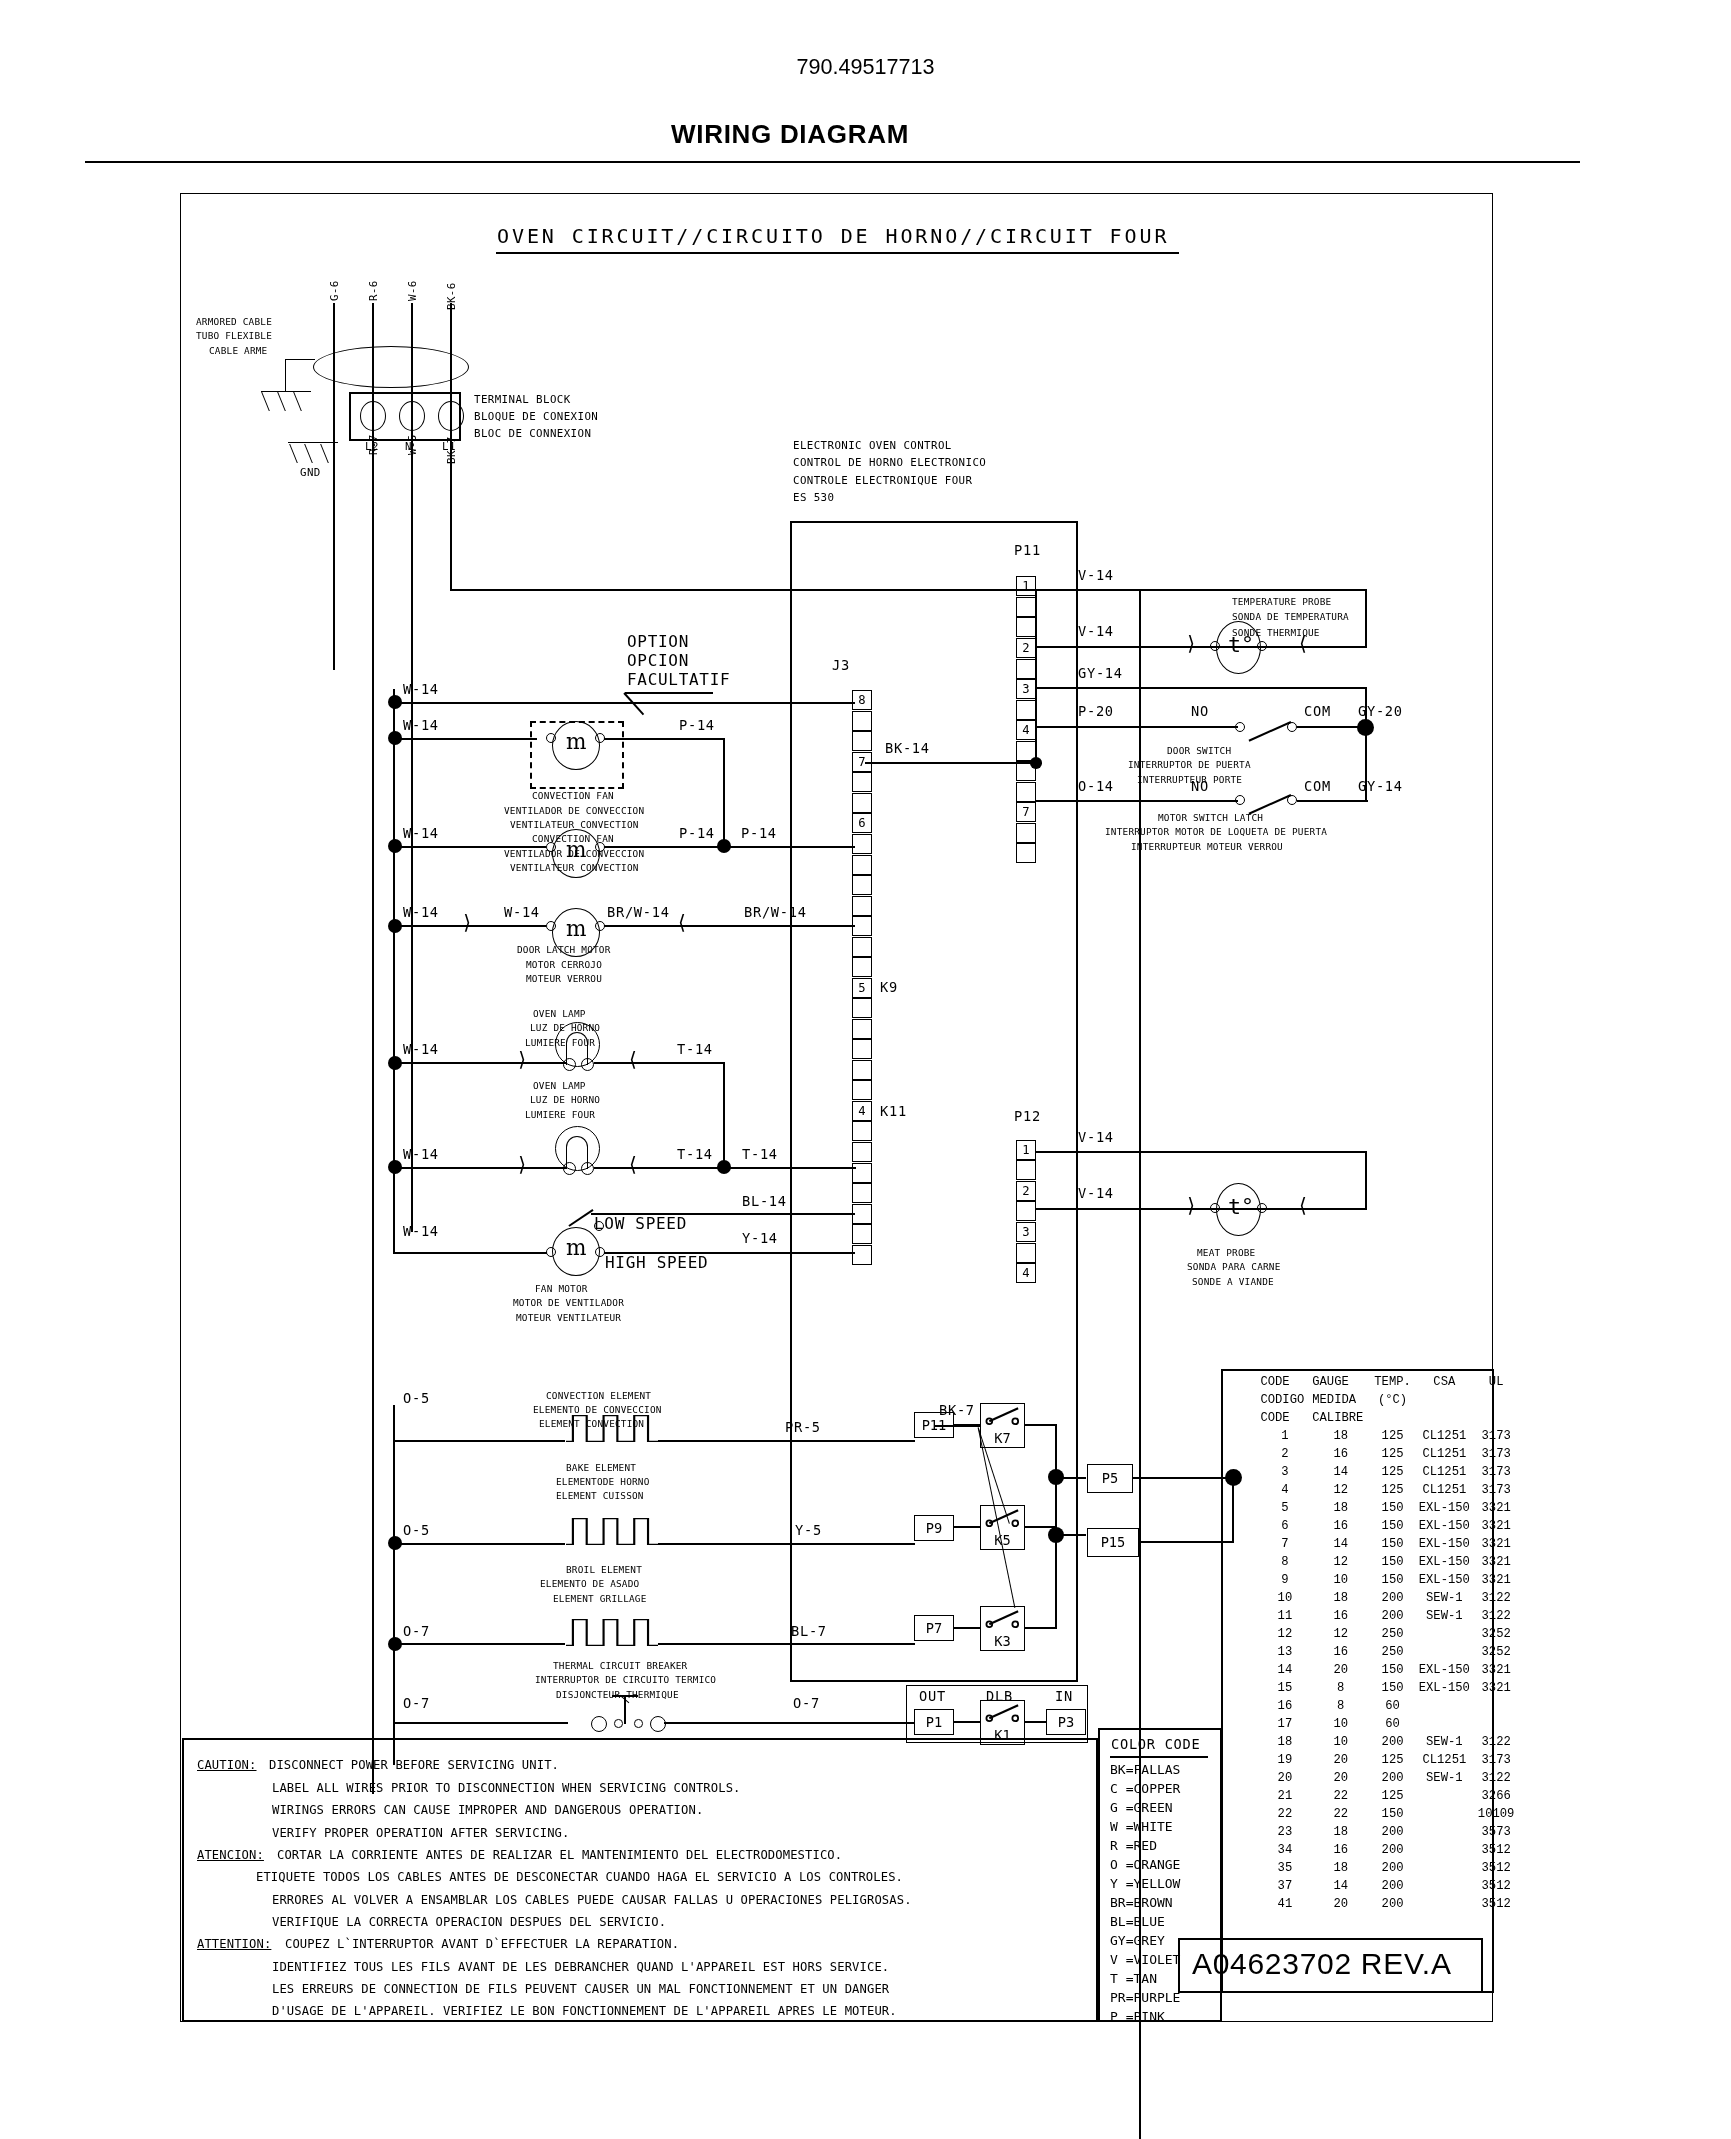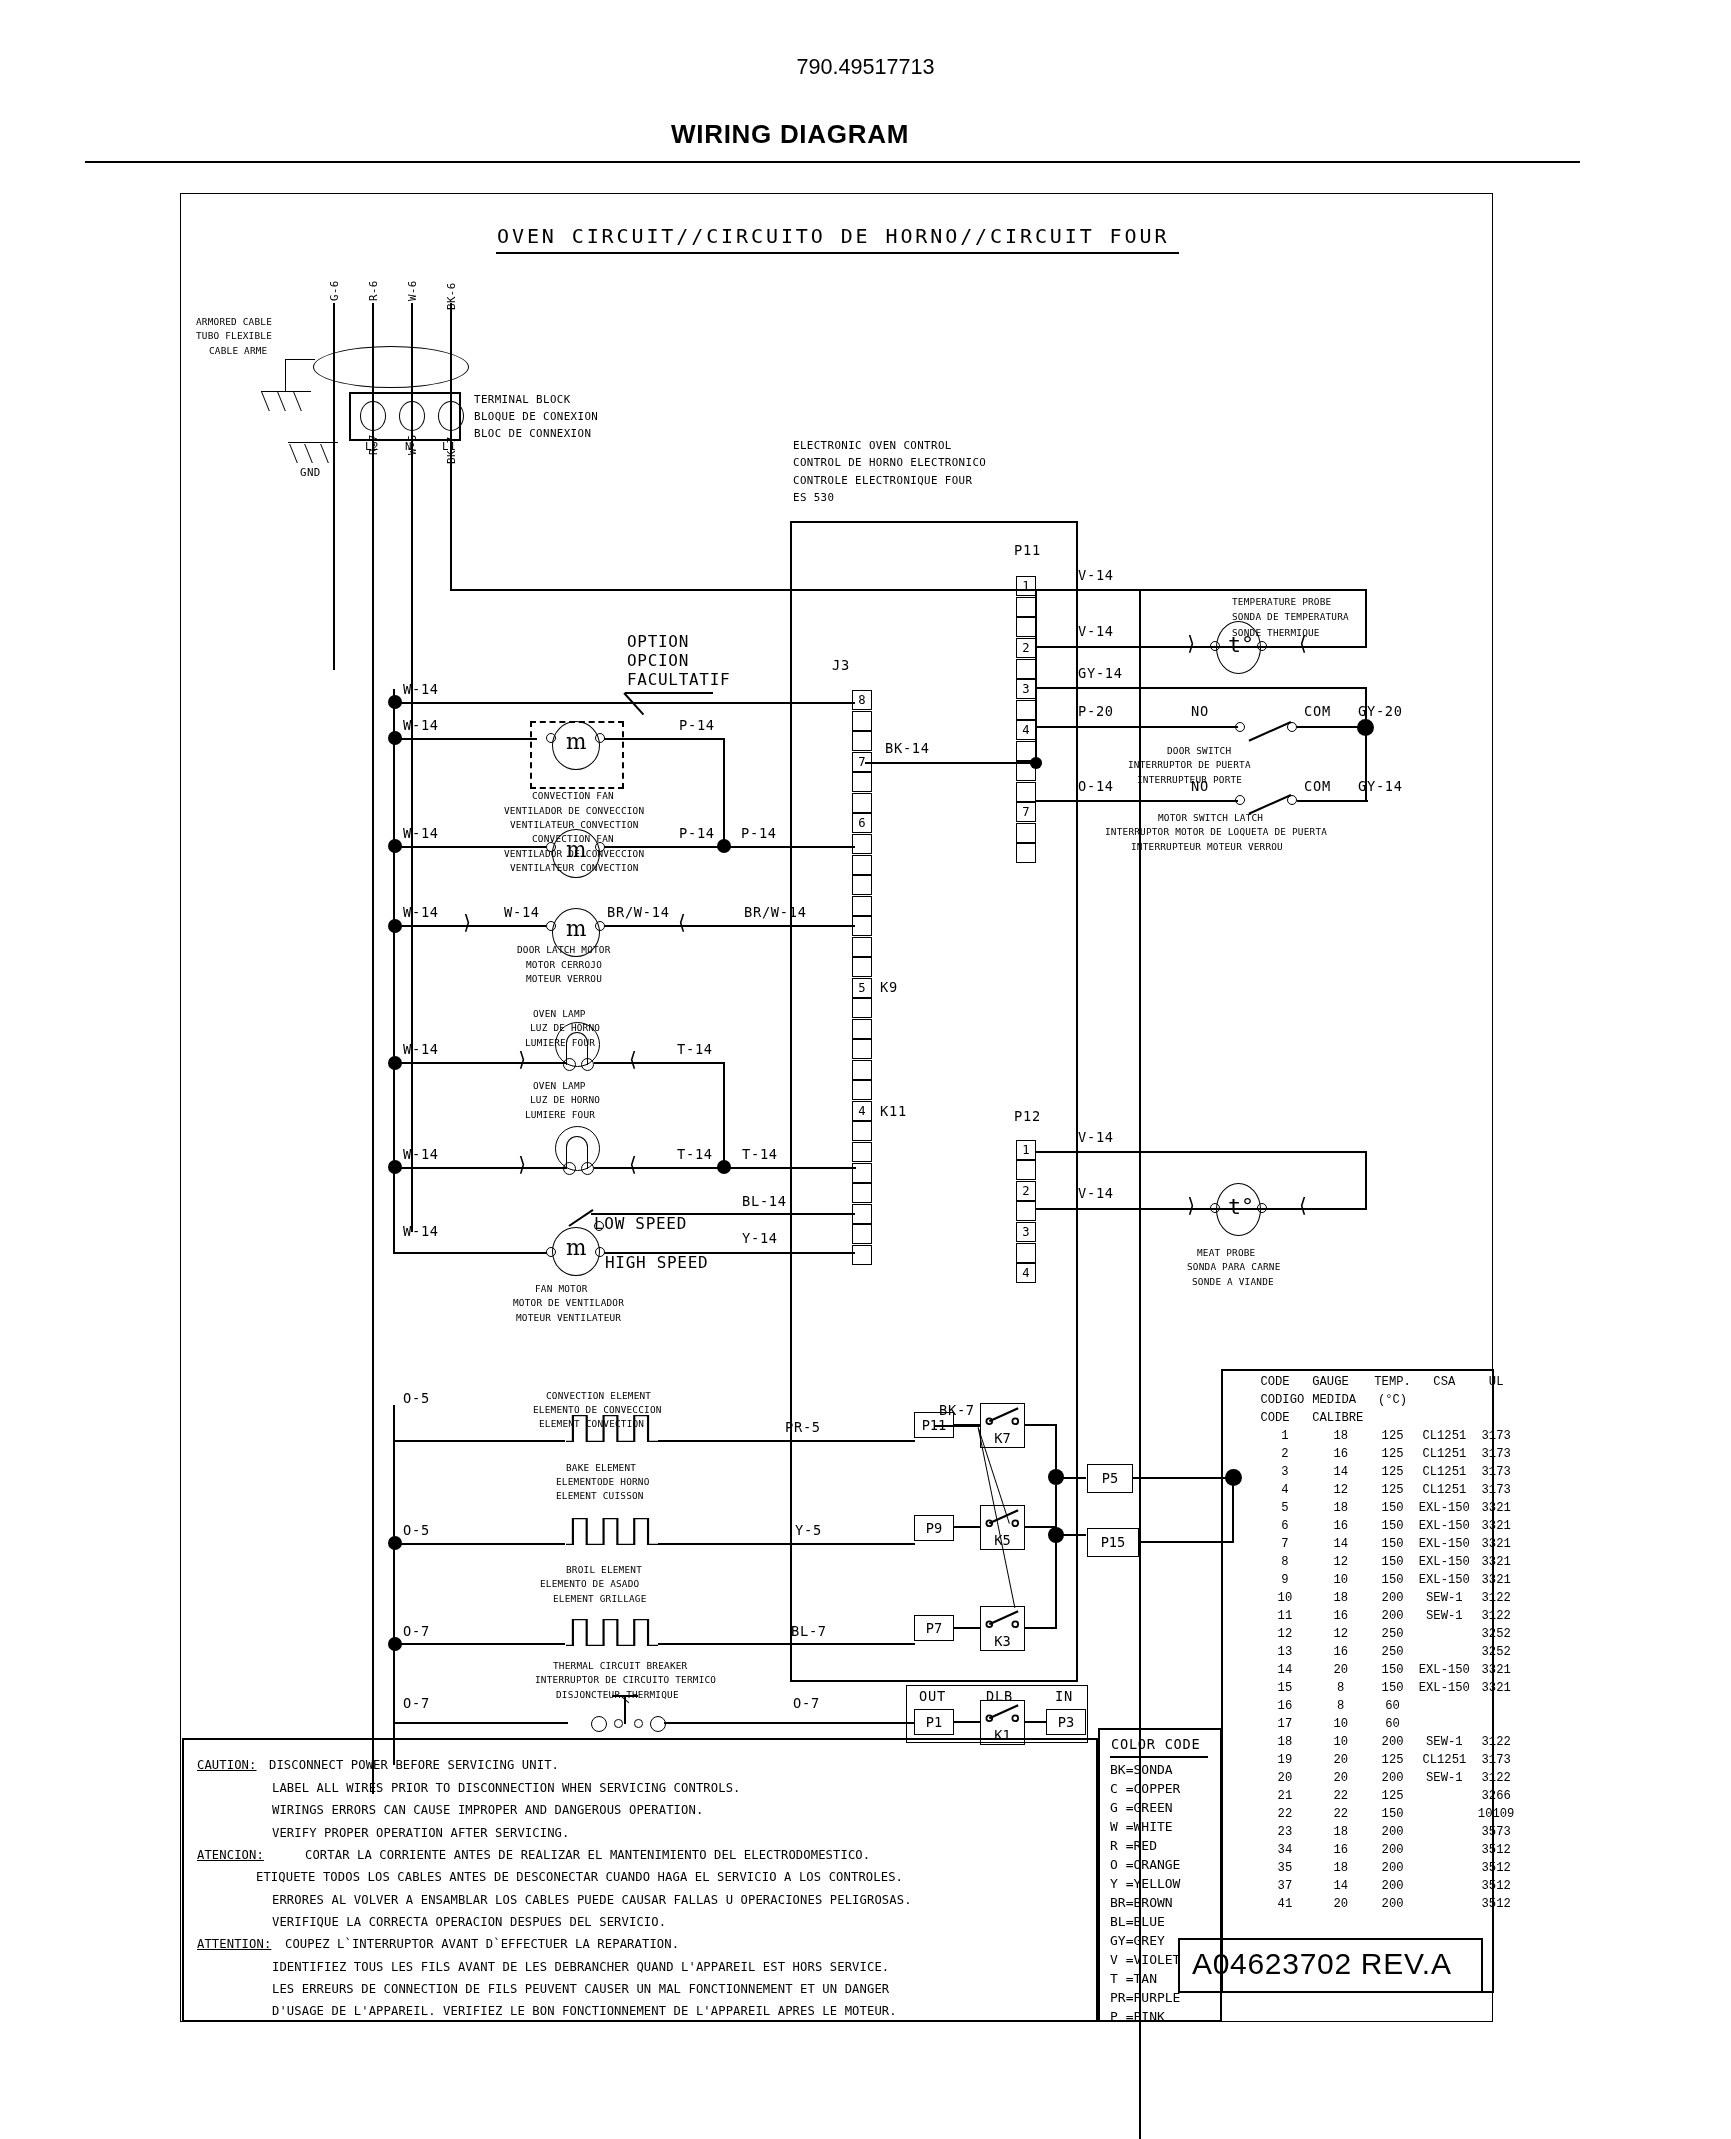--- a/index.html
+++ b/index.html
@@ -698,21 +698,21 @@
           <td></td>
           <td>3512</td>
         </tr>
       </tbody>
   </table>
 
   <div class="box" style="left:1098px;top:1728px;width:124px;height:294px;border-width:2.2px;"></div>
   <div class="t" style="left:1111px;top:1738px;font-size:13.7px;letter-spacing:0.7px;">COLOR CODE</div>
   <div class="hl" style="left:1110px;top:1756px;width:98px;height:2.2px;"></div>
   <div id="colorcodelist" style="position:absolute;left:1110px;top:1760px;">
-      <div class="ccrow">BK=SONDA</div>
+      <div class="ccrow">BK=FALLAS</div>
       <div class="ccrow">C =COPPER</div>
       <div class="ccrow">G =GREEN</div>
       <div class="ccrow">W =WHITE</div>
       <div class="ccrow">R =RED</div>
       <div class="ccrow">O =ORANGE</div>
       <div class="ccrow">Y =YELLOW</div>
       <div class="ccrow">BR=BROWN</div>
       <div class="ccrow">BL=BLUE</div>
       <div class="ccrow">GY=GREY</div>
       <div class="ccrow">V =VIOLET</div>
@@ -725,21 +725,21 @@
   <div class="t" style="left:1192px;top:1949px;font-family:'Liberation Sans',sans-serif;font-size:30px;letter-spacing:0.7px;">A04623702 REV.A</div>
 
   <div class="box" style="left:182px;top:1738px;width:916px;height:284px;border-width:2.2px;"></div>
   <div id="warnblock">
       <div class="t cautionline" style="left:197px;top:1759px;text-decoration:underline;">CAUTION:</div>
       <div class="t cautionline" style="left:269px;top:1759px;">DISCONNECT POWER BEFORE SERVICING UNIT.</div>
       <div class="t cautionline" style="left:272px;top:1782px;">LABEL ALL WIRES PRIOR TO DISCONNECTION WHEN SERVICING CONTROLS.</div>
       <div class="t cautionline" style="left:272px;top:1804px;">WIRINGS ERRORS CAN CAUSE IMPROPER AND DANGEROUS OPERATION.</div>
       <div class="t cautionline" style="left:272px;top:1827px;">VERIFY PROPER OPERATION AFTER SERVICING.</div>
       <div class="t cautionline" style="left:197px;top:1849px;text-decoration:underline;">ATENCION:</div>
-      <div class="t cautionline" style="left:277px;top:1849px;margin-left:28px;">CORTAR LA CORRIENTE ANTES DE REALIZAR EL MANTENIMIENTO DEL ELECTRODOMESTICO.</div>
+      <div class="t cautionline" style="left:277px;top:1849px;">CORTAR LA CORRIENTE ANTES DE REALIZAR EL MANTENIMIENTO DEL ELECTRODOMESTICO.</div>
       <div class="t cautionline" style="left:256px;top:1871px;">ETIQUETE TODOS LOS CABLES ANTES DE DESCONECTAR CUANDO HAGA EL SERVICIO A LOS CONTROLES.</div>
       <div class="t cautionline" style="left:272px;top:1894px;">ERRORES AL VOLVER A ENSAMBLAR LOS CABLES PUEDE CAUSAR FALLAS U OPERACIONES PELIGROSAS.</div>
       <div class="t cautionline" style="left:272px;top:1916px;">VERIFIQUE LA CORRECTA OPERACION DESPUES DEL SERVICIO.</div>
       <div class="t cautionline" style="left:197px;top:1938px;text-decoration:underline;">ATTENTION:</div>
       <div class="t cautionline" style="left:285px;top:1938px;">COUPEZ L`INTERRUPTOR AVANT D`EFFECTUER LA REPARATION.</div>
       <div class="t cautionline" style="left:272px;top:1961px;">IDENTIFIEZ TOUS LES FILS AVANT DE LES DEBRANCHER QUAND L'APPAREIL EST HORS SERVICE.</div>
       <div class="t cautionline" style="left:272px;top:1983px;">LES ERREURS DE CONNECTION DE FILS PEUVENT CAUSER UN MAL FONCTIONNEMENT ET UN DANGER</div>
       <div class="t cautionline" style="left:272px;top:2005px;">D'USAGE DE L'APPAREIL. VERIFIEZ LE BON FONCTIONNEMENT DE L'APPAREIL APRES LE MOTEUR.</div>
     </div>
 

